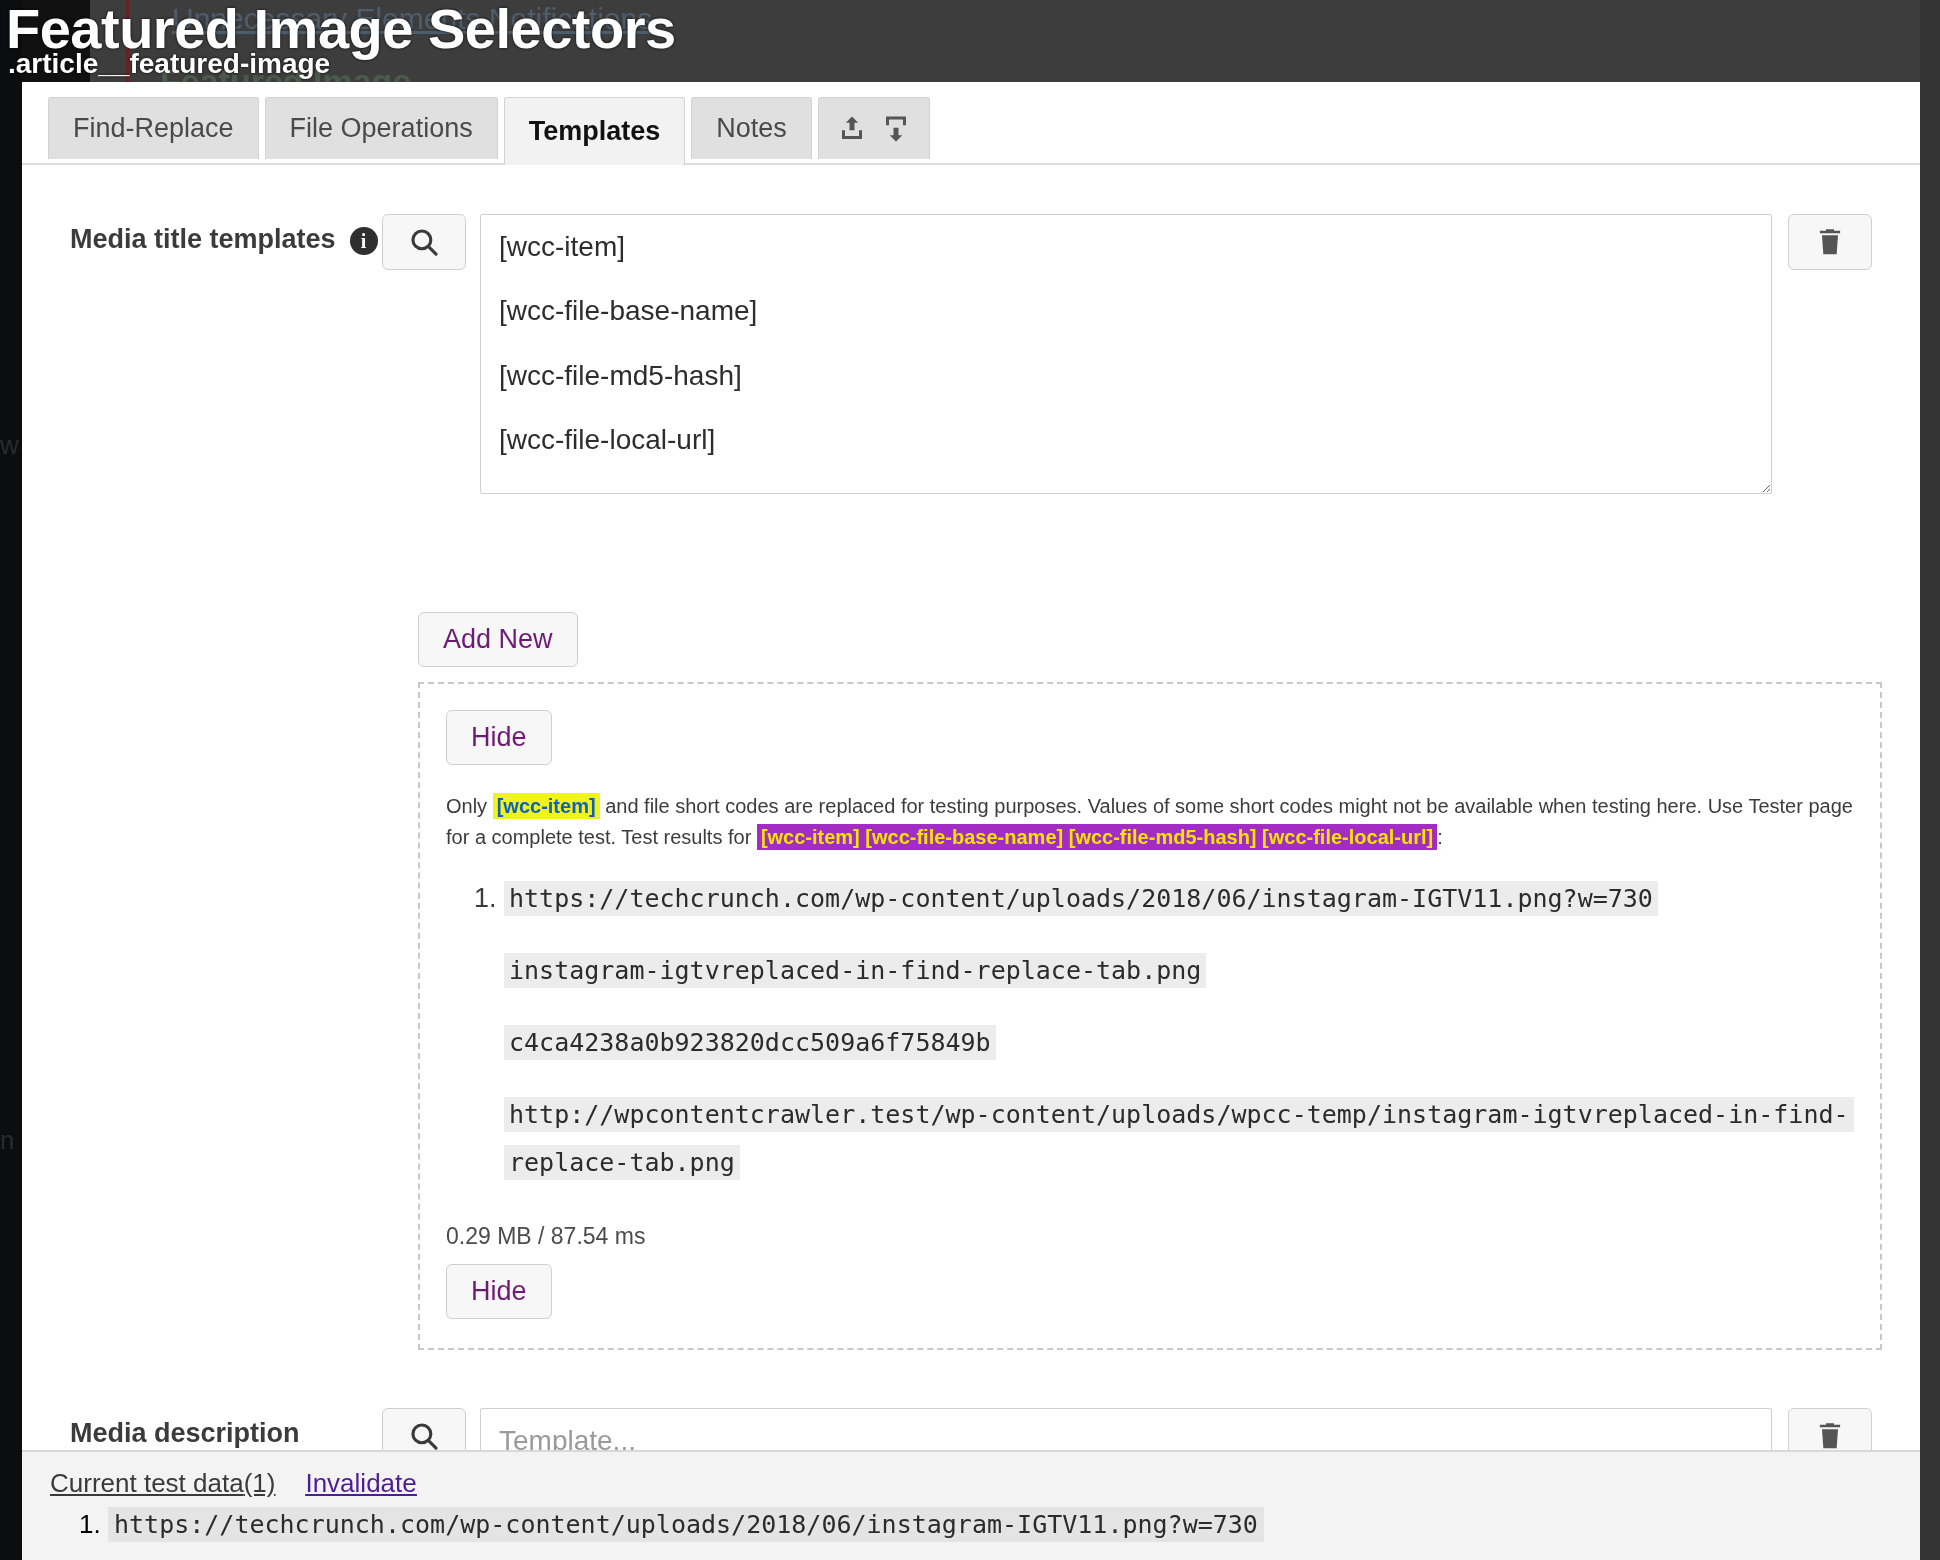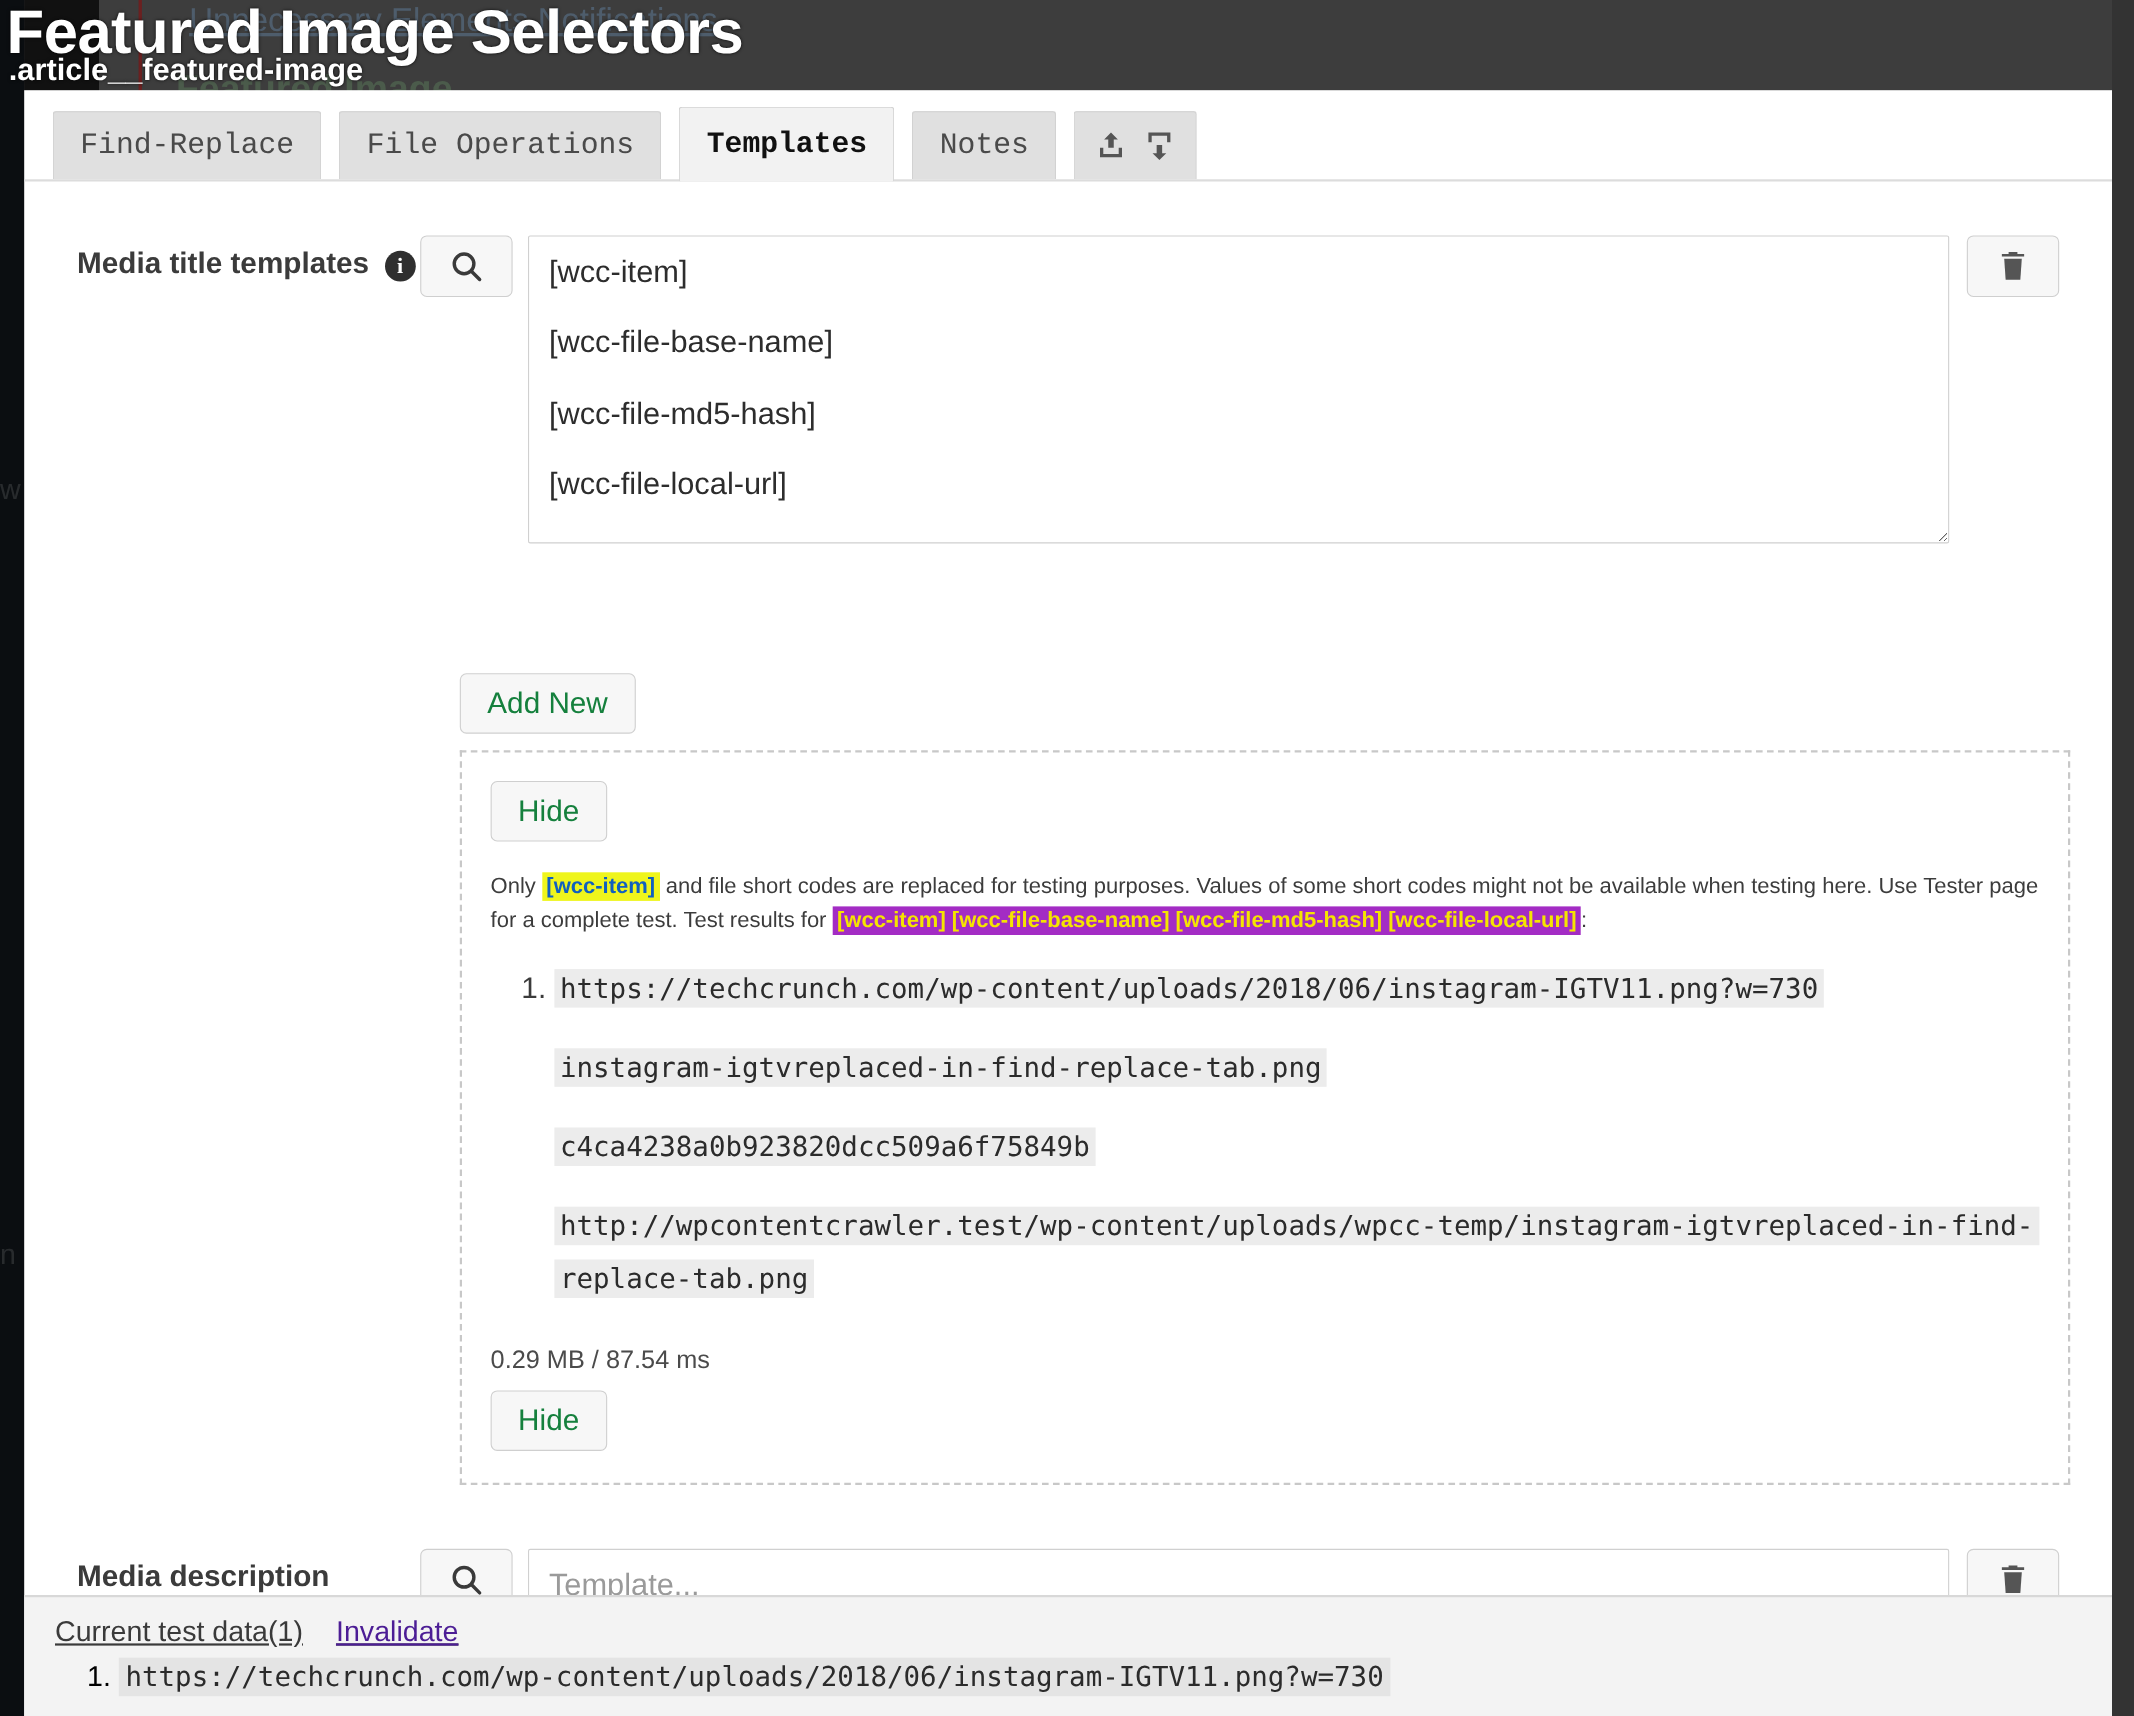--- a/index.html
+++ b/index.html
@@ -94,23 +94,22 @@
     width: 1898px; height: 1478px;
     background: #ffffff;
     z-index: 20;
     overflow: hidden;
   }
 
   
   #tabbar {
     position: absolute; left: 0; top: 15px; width: 1898px; height: 68px;
     padding-left: 26px;
-    display: flex; align-items: flex-end; gap: 16px;
+    display: flex; align-items: flex-start; gap: 6px;
     border-bottom: 2px solid #dcdcdc;
-    font-family: Liberation Mono, monospace;
   }
   .tab {
     background: #e0e0e0;
     border: 1px solid #d2d2d2;
     border-bottom: none;
     height: 62px;
     padding: 0 24px;
     display: flex; align-items: center; justify-content: center;
     font-size: 27px;
     color: #4a4a4a;
@@ -185,21 +184,21 @@
     resize: vertical;
     outline: none;
   }
   textarea.tmpl::placeholder { color: #9a9a9a; }
 
   .btn-plain {
     background: #f7f7f7;
     border: 1px solid #cfcfcf;
     border-radius: 6px;
     font-size: 27px;
-    color: #15803d;
+    color: #701a75;
     padding: 11px 24px;
     cursor: pointer;
     font-family: "Liberation Sans", sans-serif;
   }
 
   
   #testbox {
     position: absolute;
     left: 396px; top: 600px;
     width: 1464px; height: 668px;

